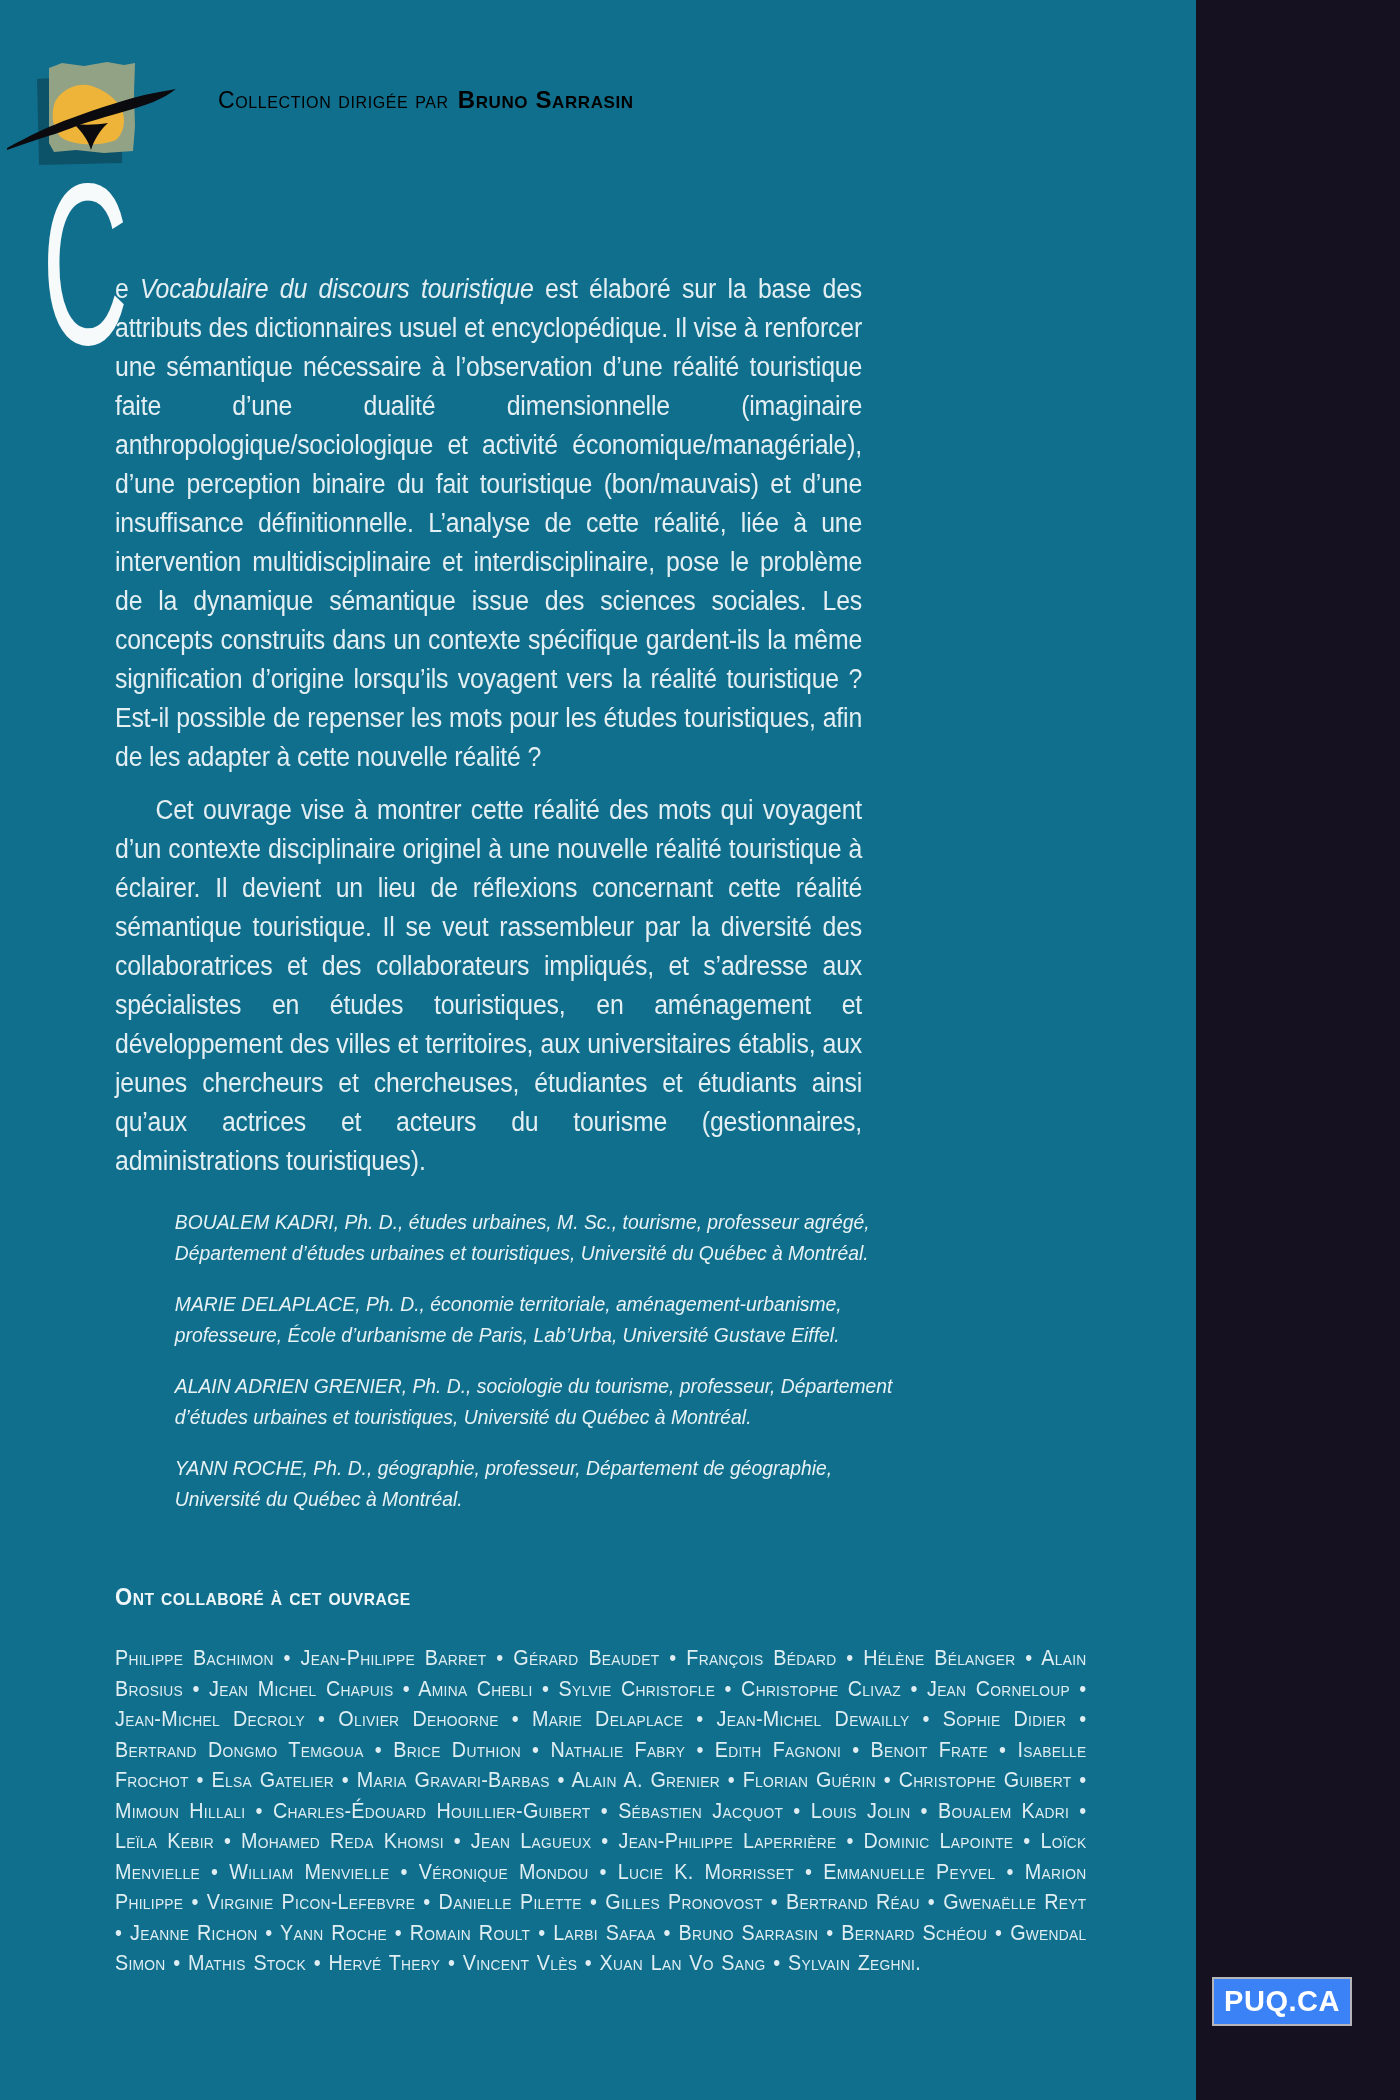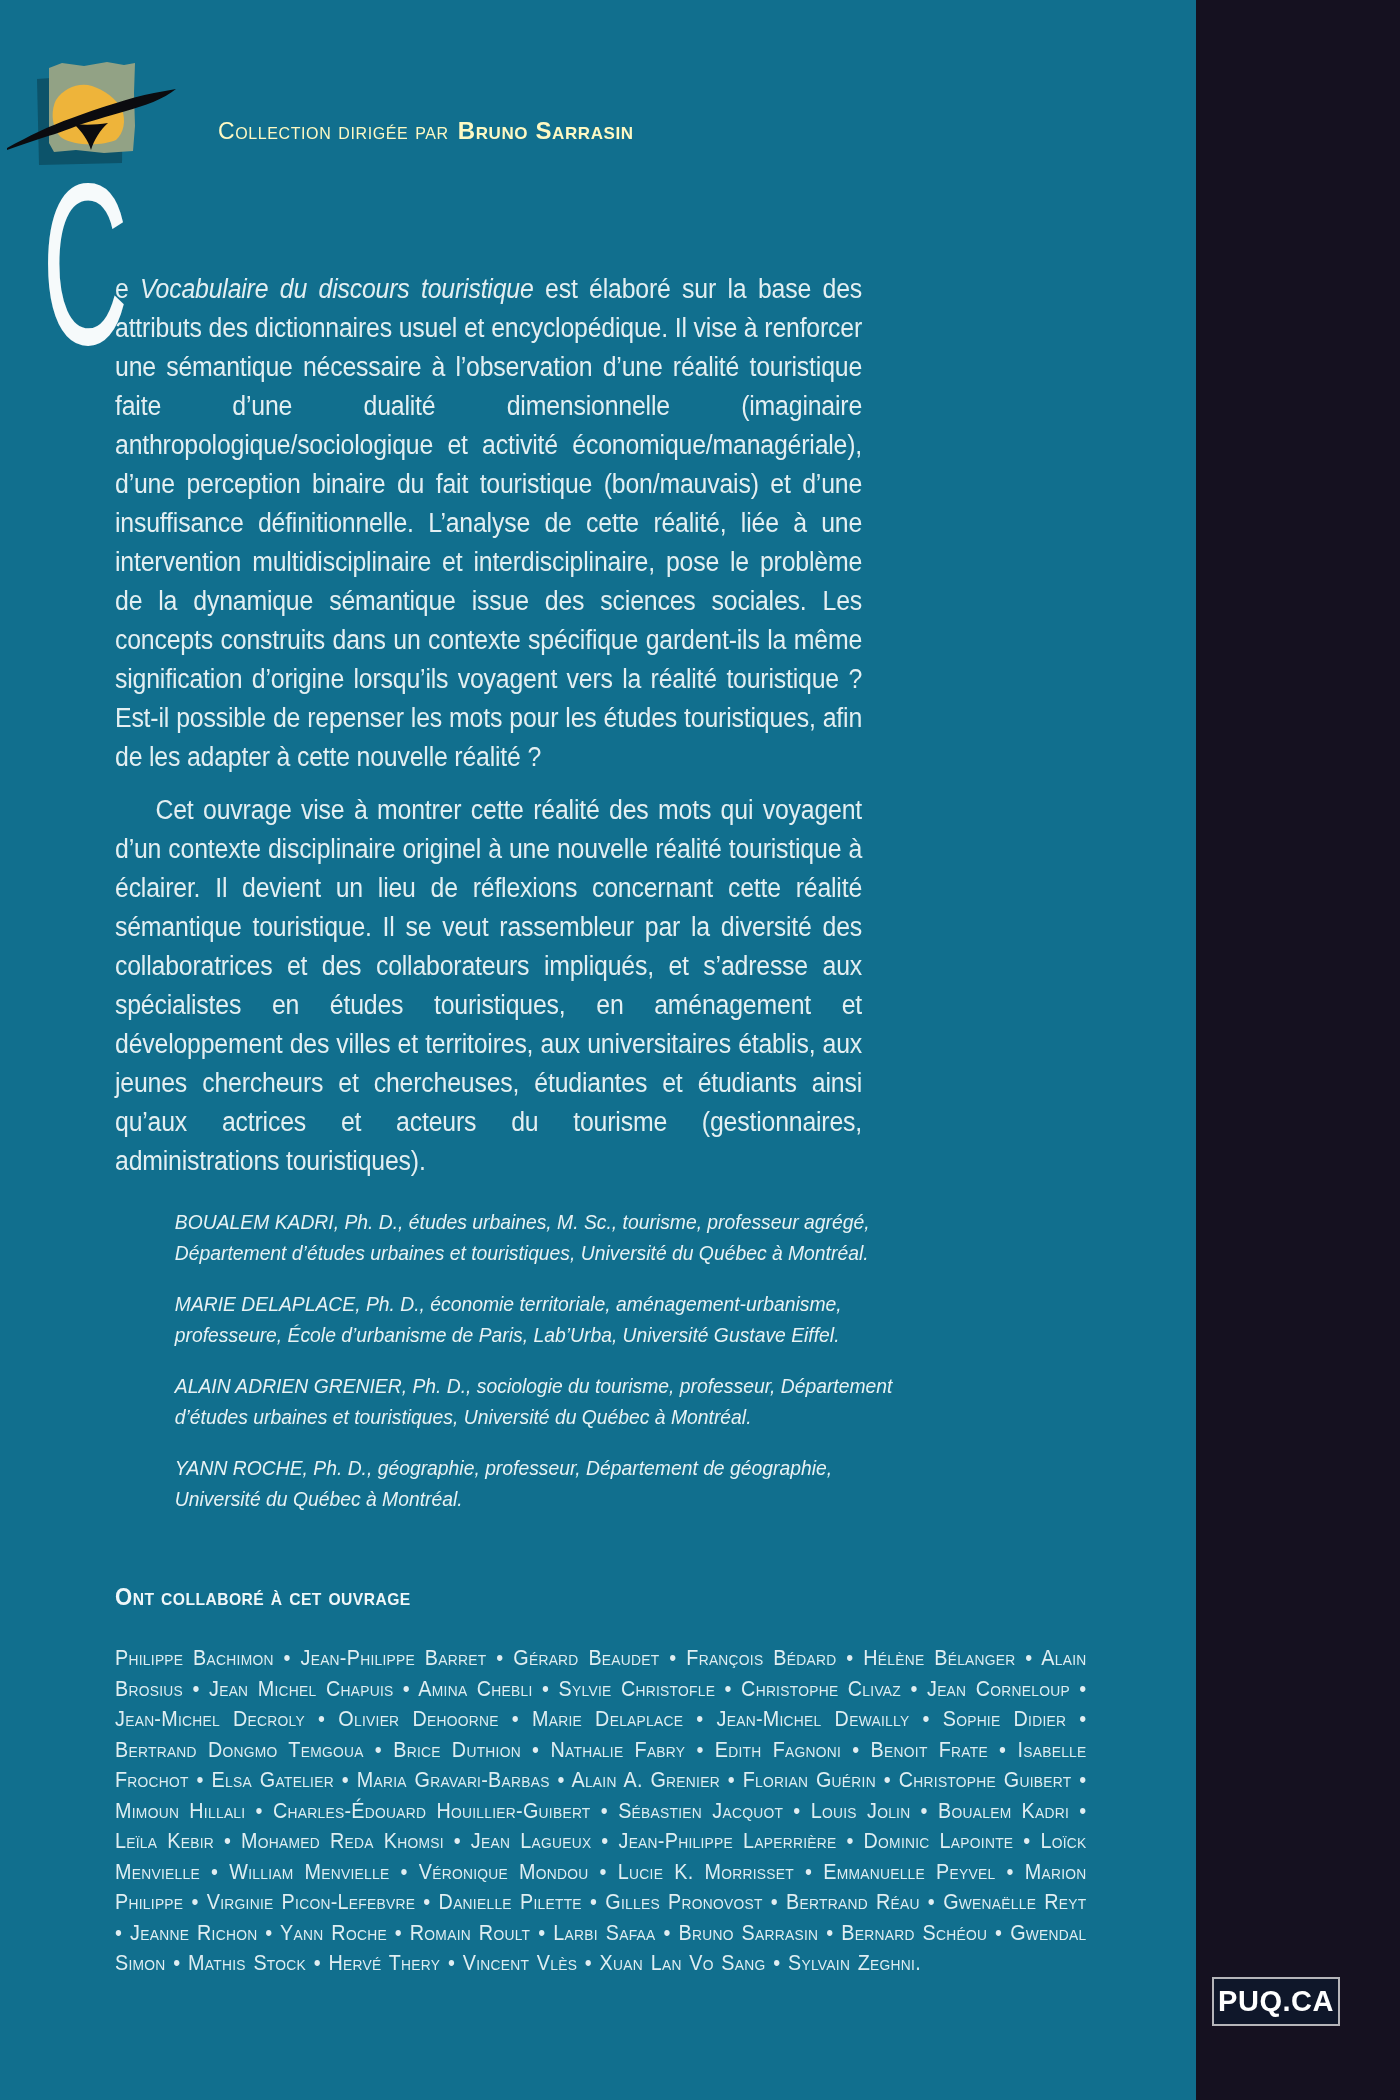--- a/index.html
+++ b/index.html
@@ -11,22 +11,22 @@
   }
   .strip{
     position:absolute; left:1196px; top:0; width:204px; height:2100px;
     background:#151120;
   }
   
   .logo{ position:absolute; left:4px; top:38px; width:200px; height:135px; }
   .logo svg{ display:block; }
   
   .collection-line{
-    position:absolute; left:218px; top:86px; color:#fef9c3;
-    font-variant:small-caps; letter-spacing:.6px; white-space:nowrap;margin-top:31px;
+    position:absolute; left:218px; top:86px; color:#000000;
+    font-variant:small-caps; letter-spacing:.6px; white-space:nowrap;
   }
   .collection-prefix{ font-size:23px; font-weight:400; }
   .collection-director{ font-size:24px; font-weight:700; margin-left:9px; }
   
   .dropcap{
     position:absolute; left:42px; top:150px;
     font-size:230px; line-height:1; font-weight:200; color:#f6fafb;
     transform:scaleX(.52); transform-origin:0 0;
   }
   
@@ -49,22 +49,22 @@
     font-variant:small-caps; font-weight:700; font-size:24px; letter-spacing:.5px;
     color:#f0f7f9; white-space:nowrap;
   }
   .contrib-list{
     position:absolute; left:0; top:1373px; width:1056px;
     font-variant:small-caps; font-size:21.5px; line-height:30.5px;
     text-align:justify; letter-spacing:.3px; word-spacing:2px; color:#dfeef2;
   }
   
   .puq-badge{
-    position:absolute; left:1212px; top:1977px; width:128px; height:49px;
-    background:#0f172a; border:2px solid #b5b5b9; box-sizing:border-box;
+    position:absolute; left:1212px; top:1977px; width:140px; height:49px;
+    background:#3b82f6; border:2px solid #b5b5b9; box-sizing:border-box;
     display:flex; align-items:center; justify-content:center;
   }
   .puq-badge span{
     color:#ffffff; font-weight:700; font-size:29px; letter-spacing:.5px;
   }
 </style>
 </head>
 <body>
 
 <div class="page">

